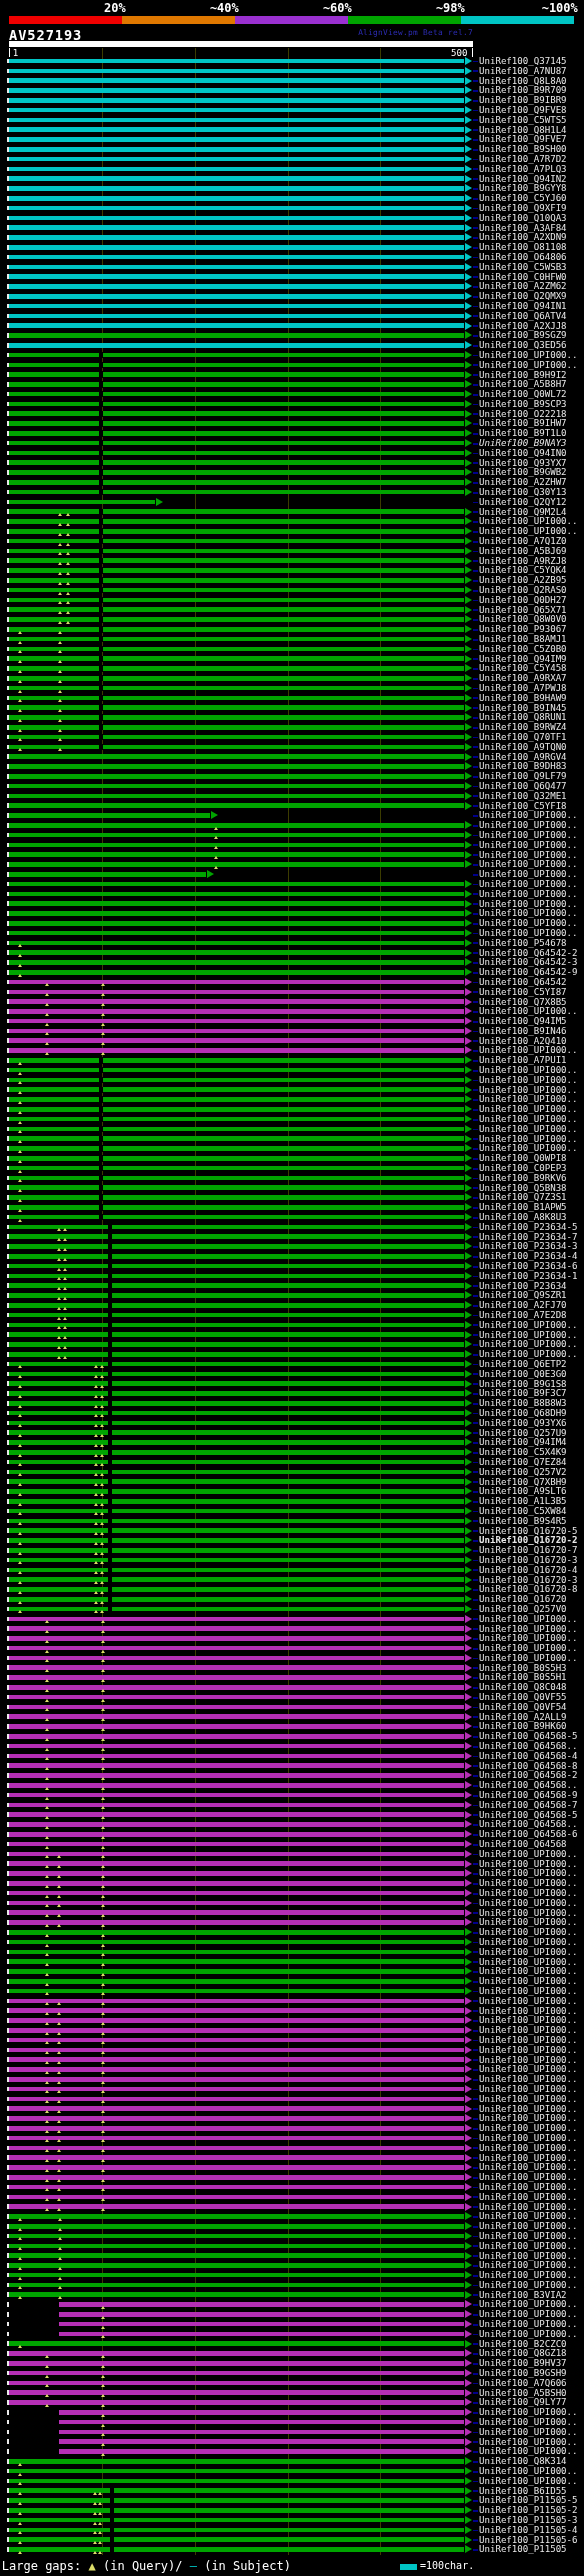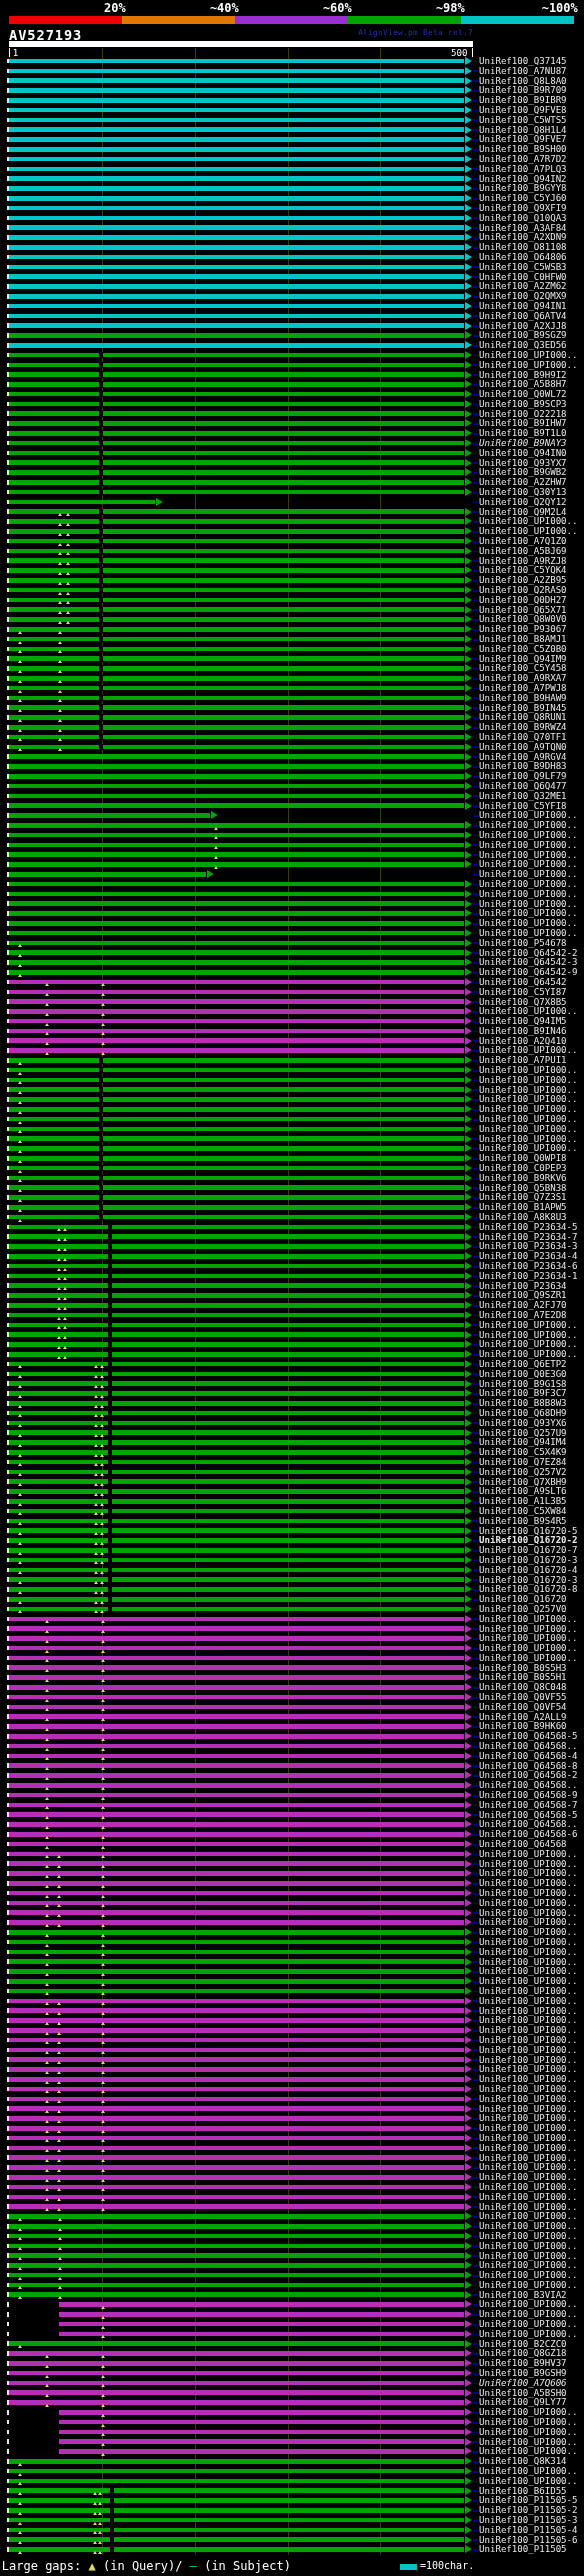--- a/index.html
+++ b/index.html
@@ -2219,21 +2219,21 @@
         <div class="conn" style="background: rgb(0, 0, 139);"></div>
         <span class="lbl" style="color: rgb(233, 233, 233);">UniRef100_B9GSH9</span>
       </div>
       <div class="row">
         <div class="tick"></div>
         <div class="bar" style="left: 9.1px; width: 455px; background: rgb(181, 47, 181);"></div>
         <div class="arr" style="left: 465px; border-left-color: rgb(181, 47, 181);"></div>
         <div class="mark" style="left: 45px; border-bottom-color: rgb(220, 220, 105);"></div>
         <div class="mark" style="left: 101px; border-bottom-color: rgb(220, 220, 105);"></div>
         <div class="conn" style="background: rgb(0, 0, 139);"></div>
-        <span class="lbl" style="color: rgb(233, 233, 233); font-style: italic;">UniRef100_A7Q606</span>
+        <span class="lbl" style="color: rgb(233, 233, 233);">UniRef100_A7Q606</span>
       </div>
       <div class="row">
         <div class="tick"></div>
         <div class="bar" style="left: 9.1px; width: 455px; background: rgb(181, 47, 181);"></div>
         <div class="arr" style="left: 465px; border-left-color: rgb(181, 47, 181);"></div>
         <div class="mark" style="left: 45px; border-bottom-color: rgb(220, 220, 105);"></div>
         <div class="mark" style="left: 101px; border-bottom-color: rgb(220, 220, 105);"></div>
         <div class="conn" style="background: rgb(0, 0, 139);"></div>
         <span class="lbl" style="color: rgb(233, 233, 233);">UniRef100_A5BSH0</span>
       </div>

